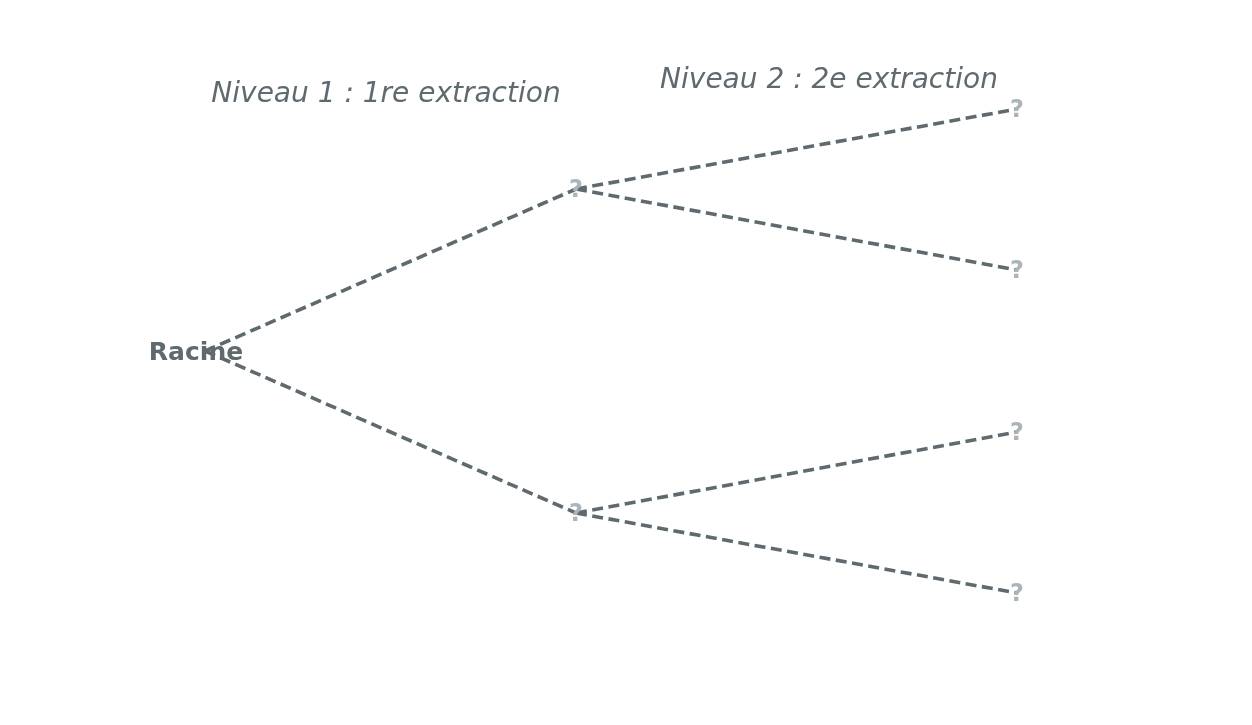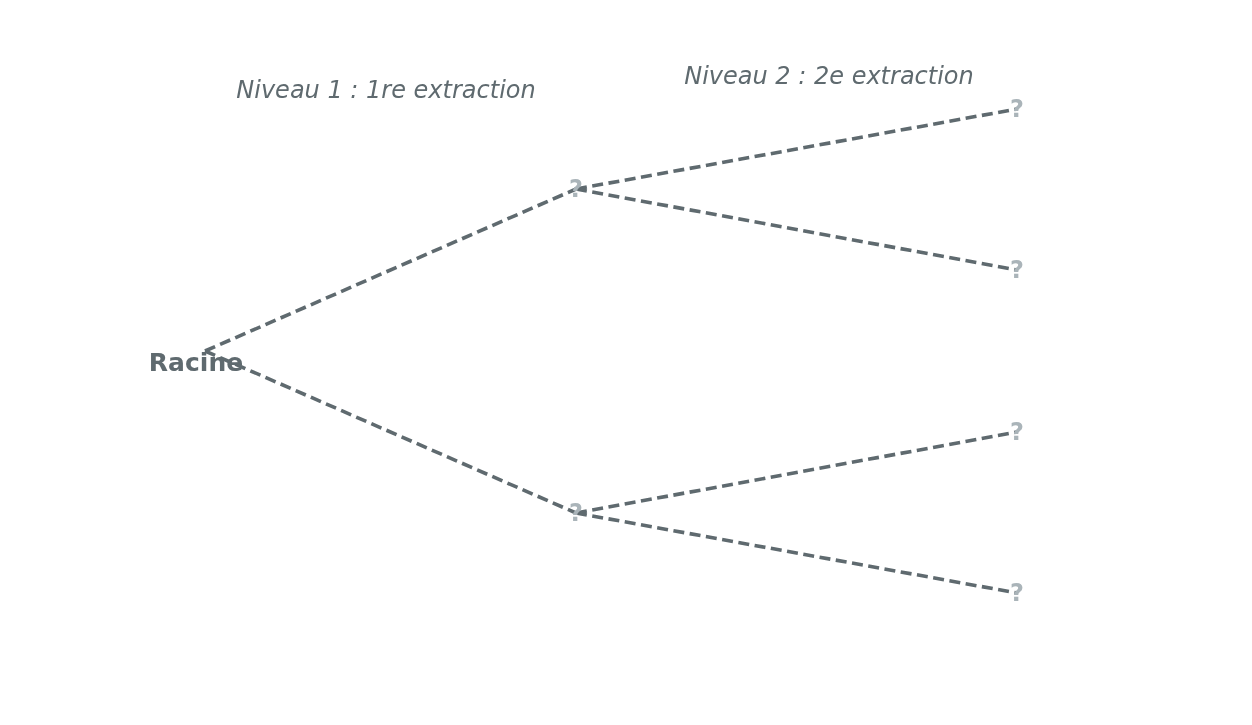--- a/index.html
+++ b/index.html
@@ -24,21 +24,21 @@
     .edge {
       stroke: #5f6a6f;
       stroke-width: 3.6;
       stroke-dasharray: 11 5.5;
       fill: none;
     }
     .level-label {
       position: absolute;
       font-family: "DejaVu Sans", sans-serif;
       font-style: italic;
-      font-size: 24px;
+      font-size: 28px;
       color: #5f6a6f;
       white-space: nowrap;
       transform: translateX(-50%);
     }
     .root-label {
       position: absolute;
       font-family: "DejaVu Sans", sans-serif;
       font-weight: bold;
       font-size: 25px;
       color: #5f6a6f;
@@ -63,21 +63,21 @@
   <line class="edge" x1="205" y1="351" x2="576" y2="513" stroke="#5f6a6f"></line>
   <line class="edge" x1="576" y1="189" x2="1017" y2="109" stroke="#5f6a6f"></line>
   <line class="edge" x1="576" y1="189" x2="1017" y2="270" stroke="#5f6a6f"></line>
   <line class="edge" x1="576" y1="513" x2="1017" y2="432" stroke="#5f6a6f"></line>
   <line class="edge" x1="576" y1="513" x2="1017" y2="593" stroke="#5f6a6f"></line>
 </svg>
 
 <div class="level-label" style="left: 386px; top: 76px;">Niveau 1 : 1re extraction</div>
 <div class="level-label" style="left: 829px; top: 62px;">Niveau 2 : 2e extraction</div>
 
-<div class="root-label" style="left: 196px; top: 362px;">Racine</div>
+<div class="root-label" style="left: 196px; top: 351px;">Racine</div>
 
 <div class="unknown-node" style="left: 576px; top: 189px;">?</div>
 <div class="unknown-node" style="left: 576px; top: 513px;">?</div>
 
 <div class="unknown-node" style="left: 1017px; top: 109px;">?</div>
 <div class="unknown-node" style="left: 1017px; top: 270px;">?</div>
 <div class="unknown-node" style="left: 1017px; top: 432px;">?</div>
 <div class="unknown-node" style="left: 1017px; top: 593px;">?</div>
 
 </body></html>

